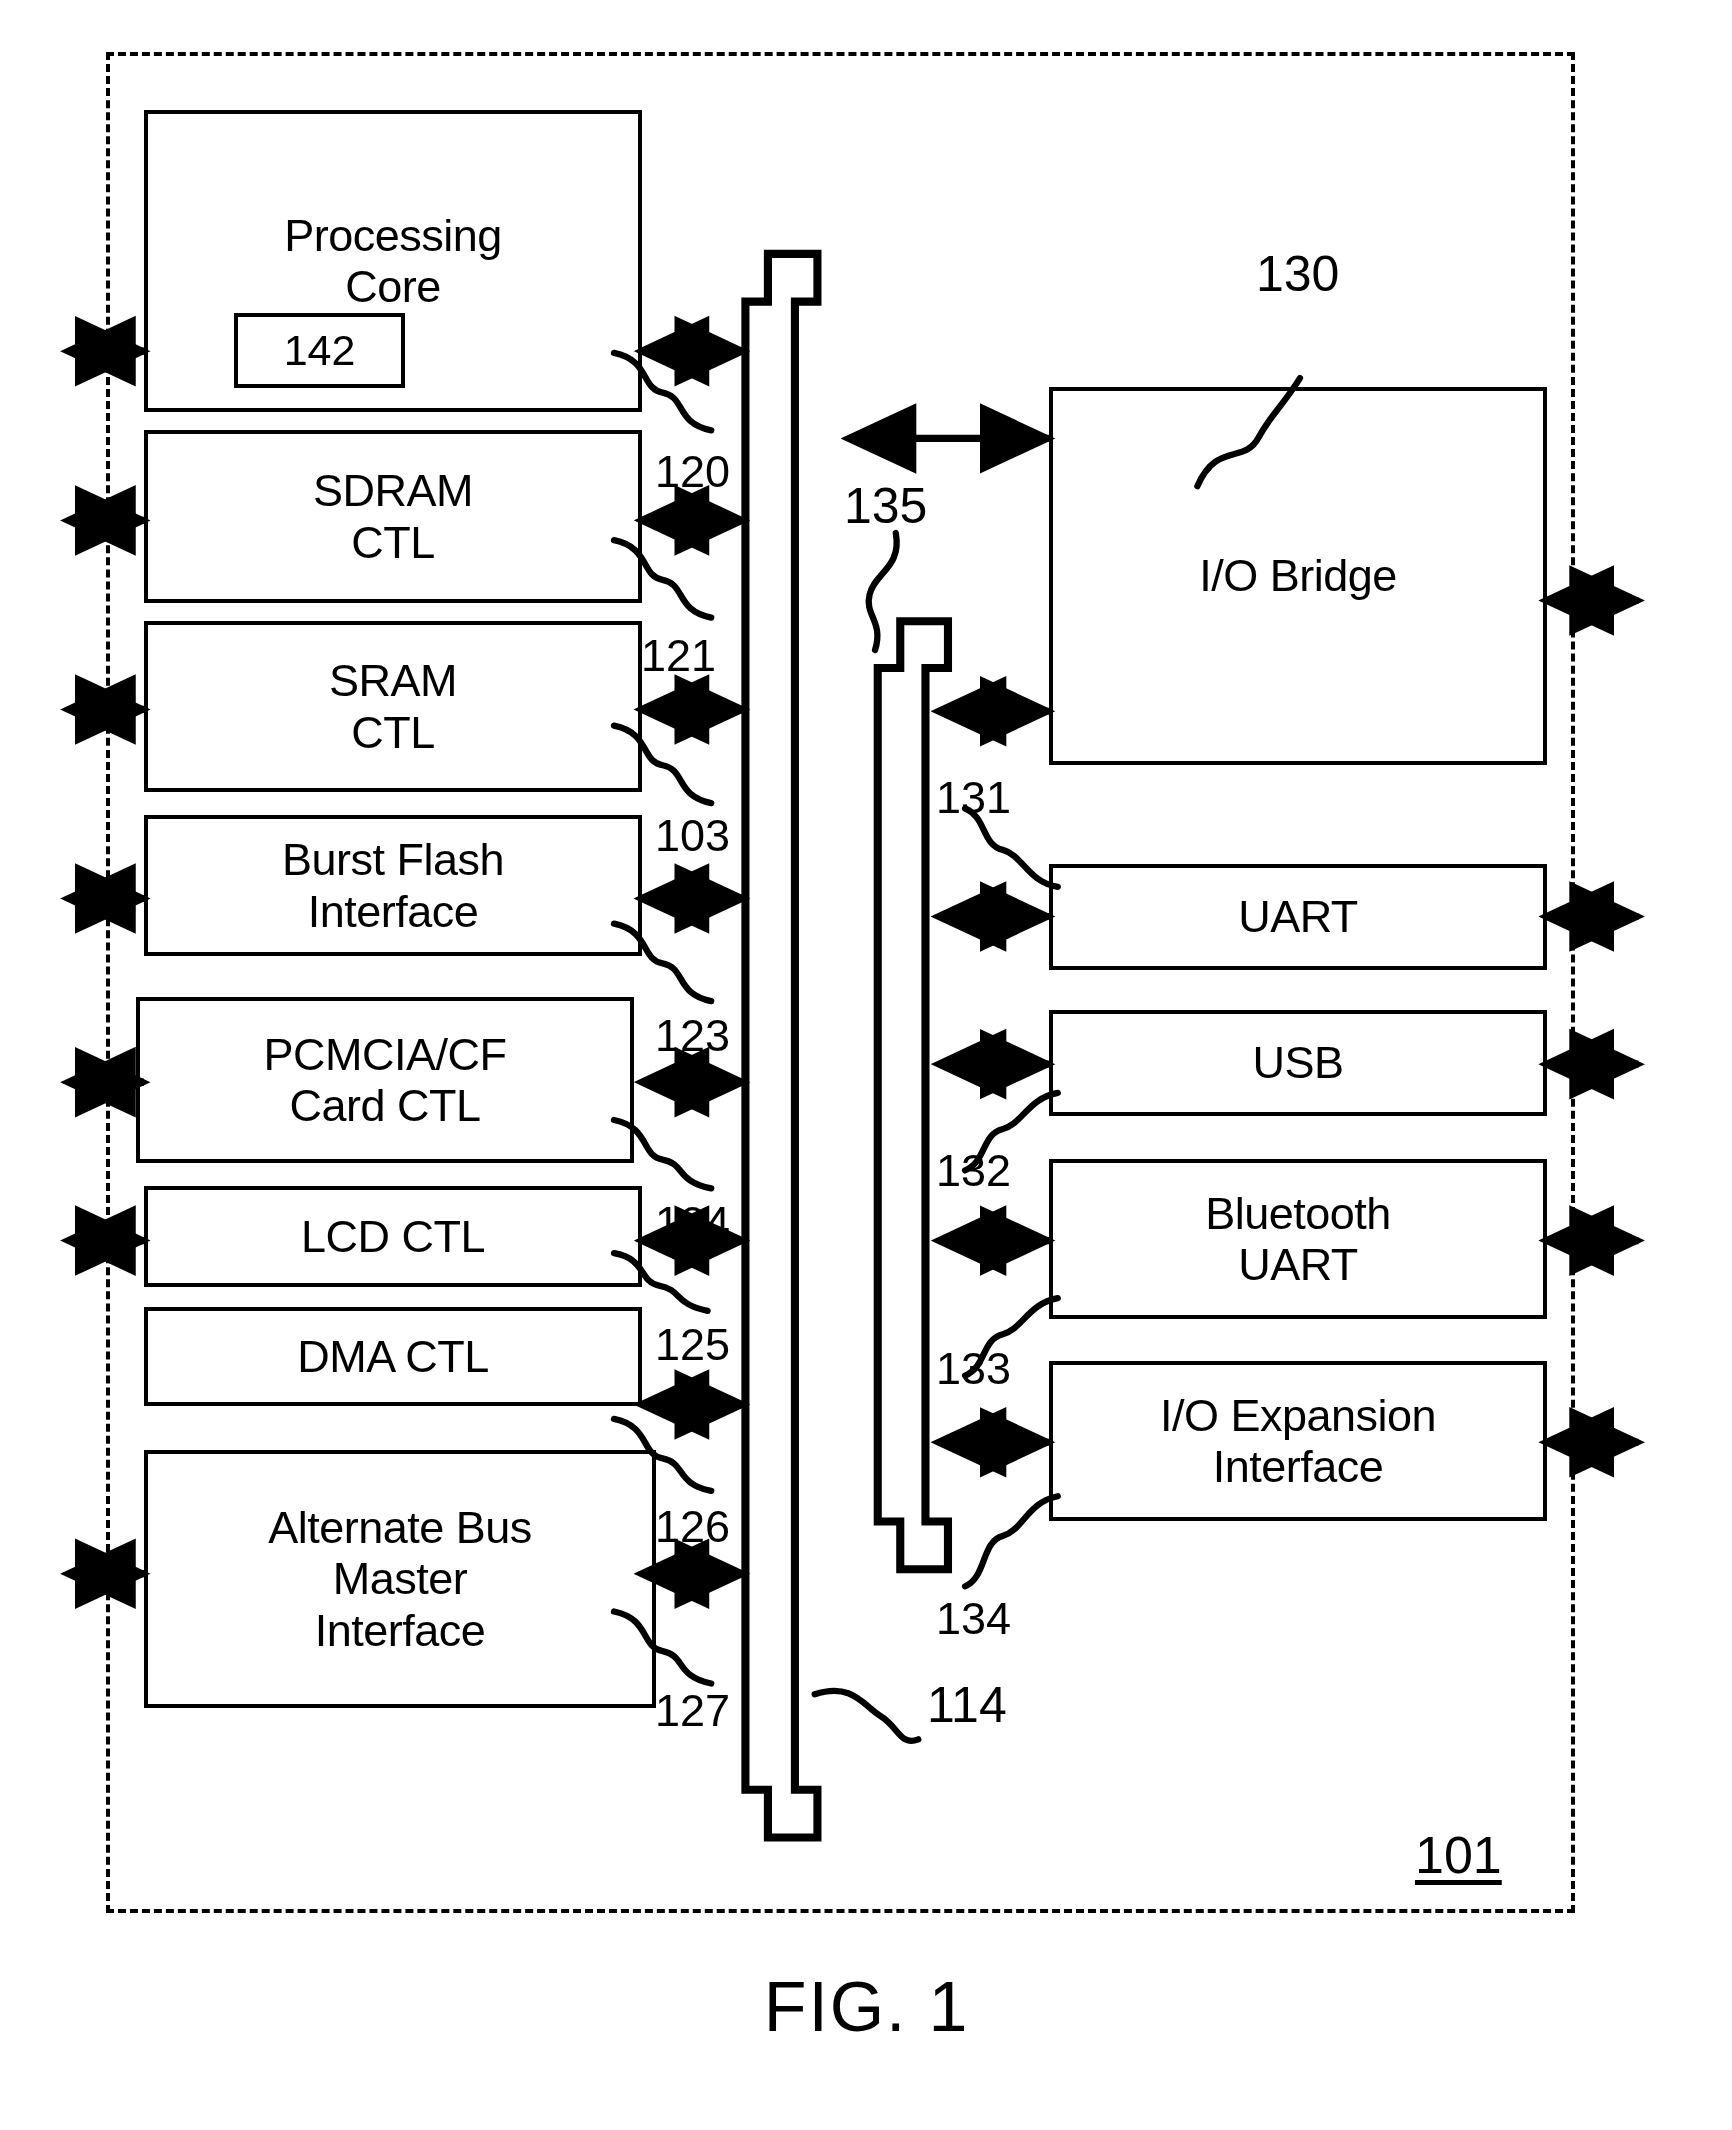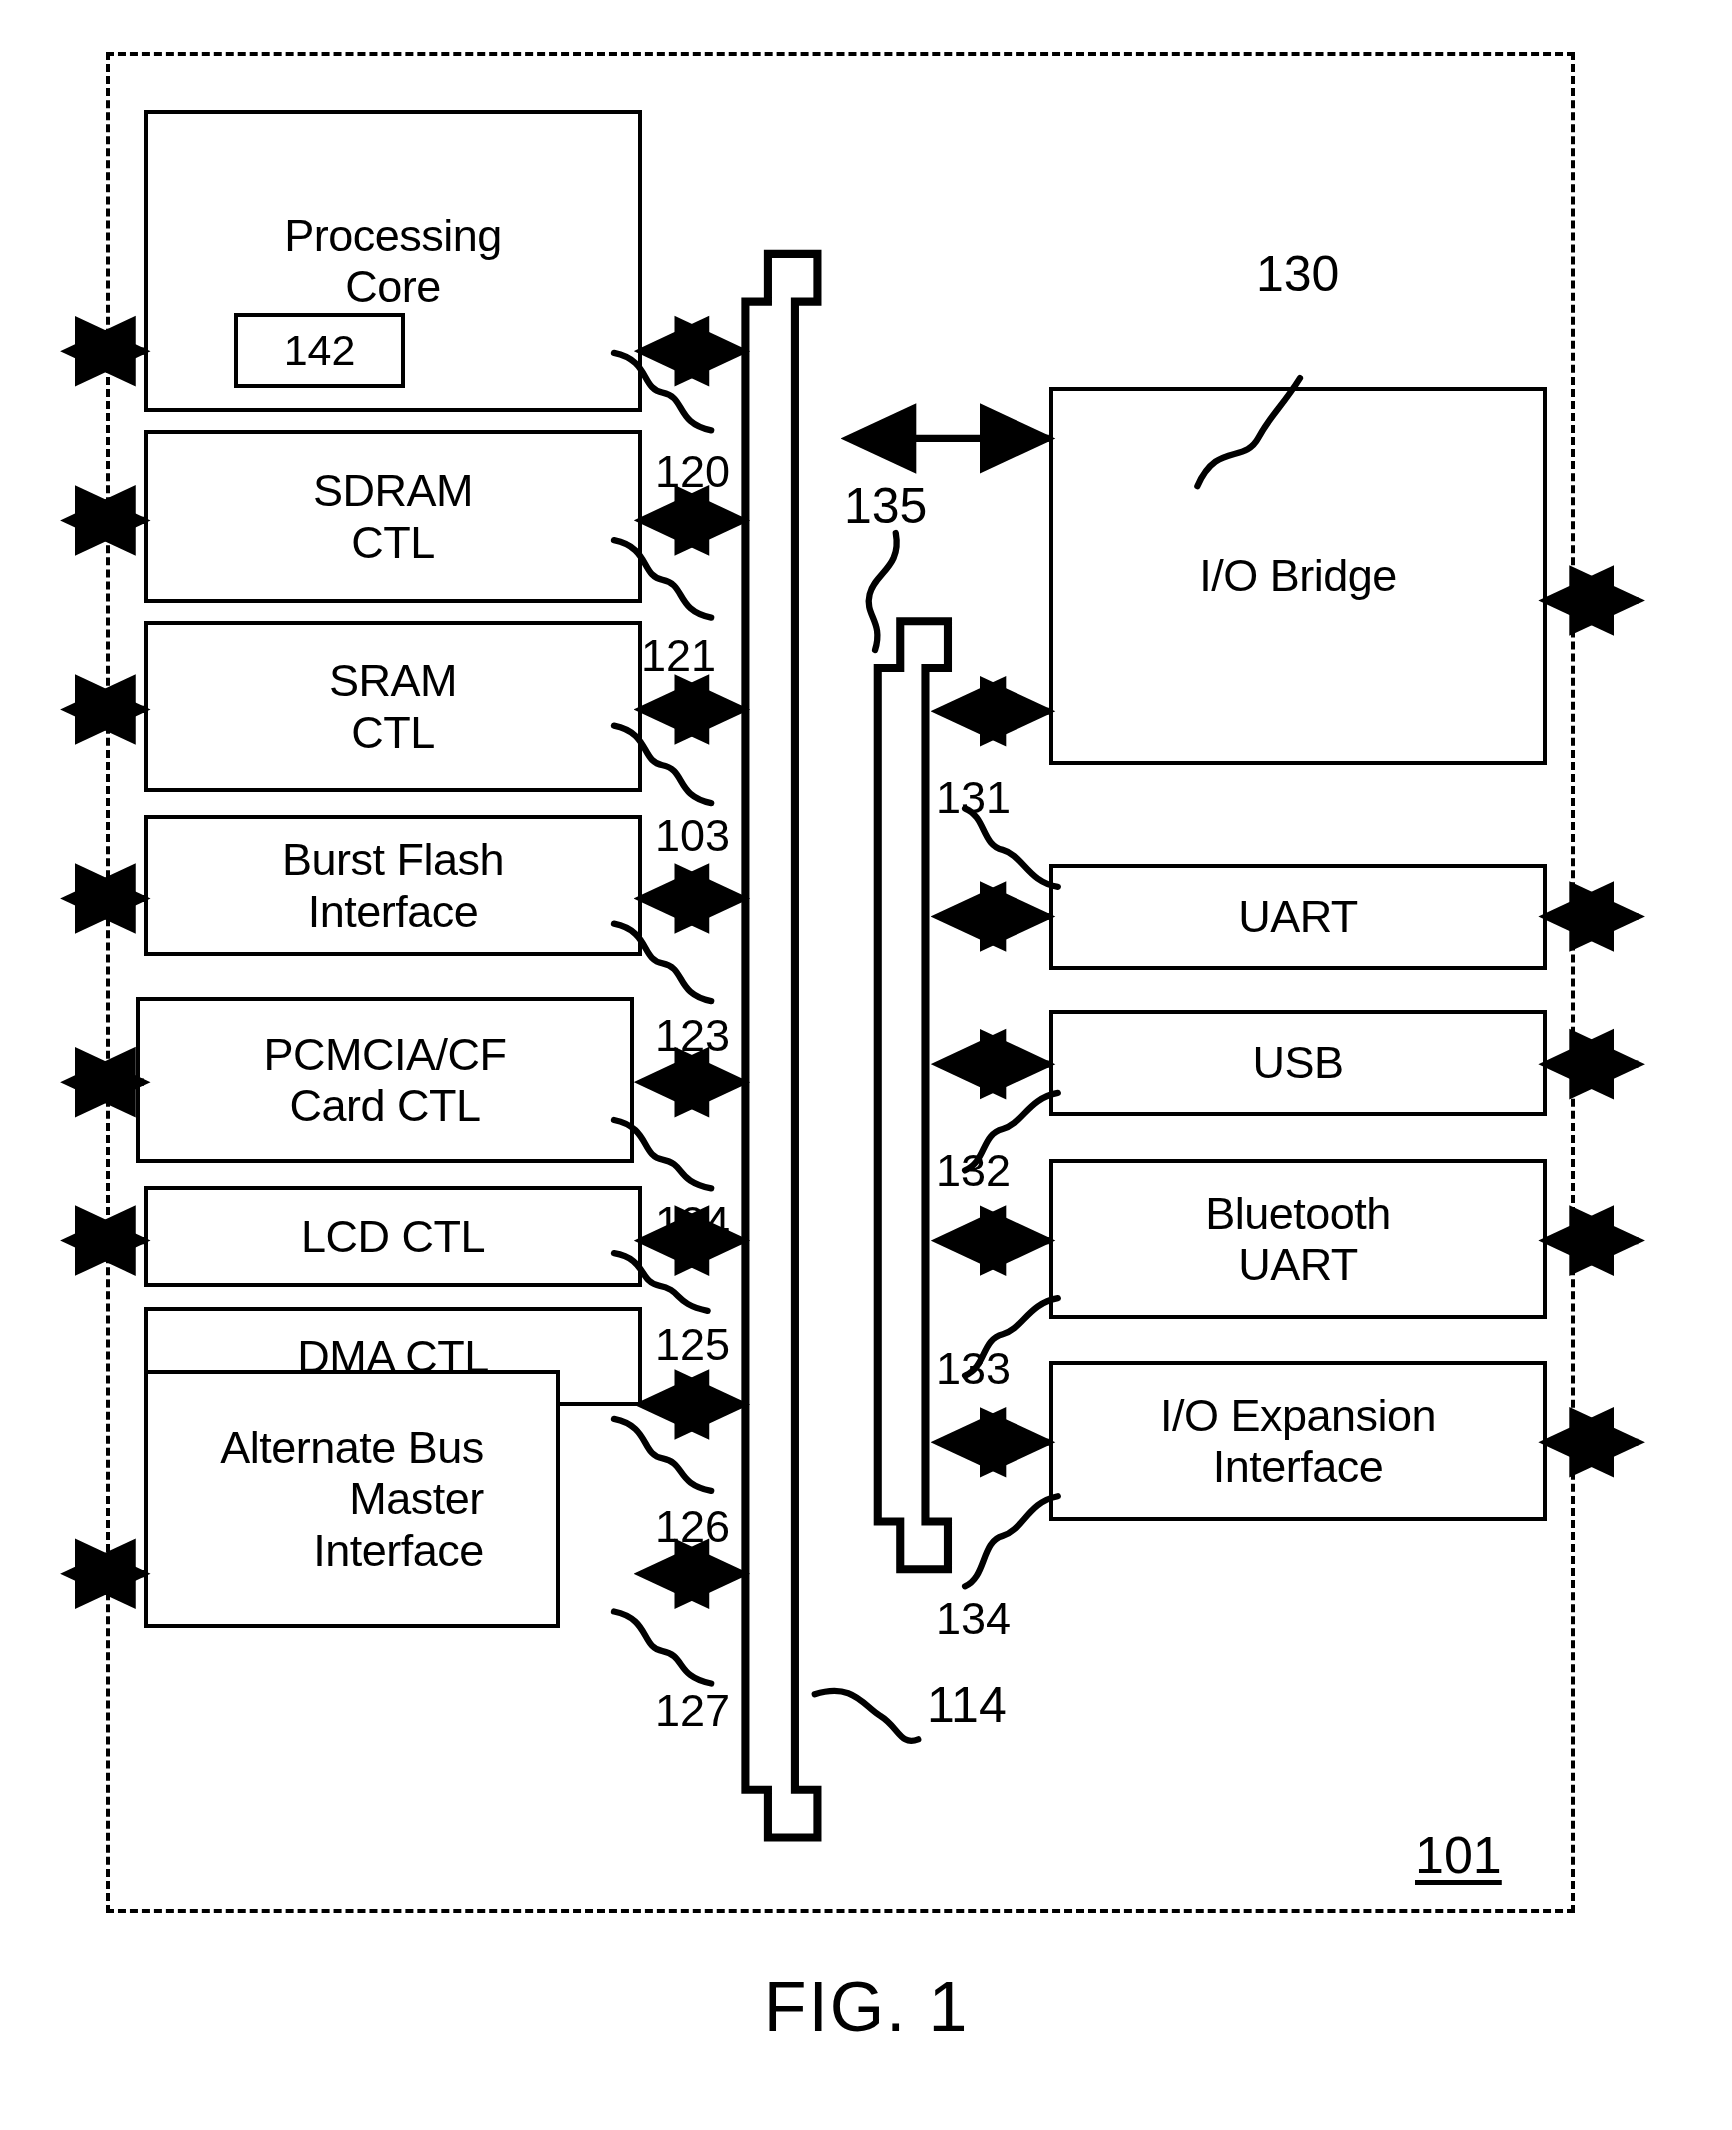--- a/index.html
+++ b/index.html
@@ -112,21 +112,21 @@
   </div>
 
   <div class="block" style="left:144px; top:1307px; width:498px; height:99px;">
     <span>DMA CTL</span>
   </div>
 
   <div class="block" style="left:144px; top:1186px; width:498px; height:101px;">
     <span>LCD CTL</span>
   </div>
 
-  <div class="block" style="left:144px; top:1370px; width:416px; height:258px;text-align:right;">
+  <div class="block" style="left:144px; top:1450px; width:512px; height:258px;">
     <span>Alternate Bus<br>Master<br>Interface</span>
   </div>
 
   <div class="block" style="left:1049px; top:387px; width:498px; height:378px;align-items:center;">
     <span>I/O Bridge</span>
   </div>
 
   <div class="block" style="left:1049px; top:864px; width:498px; height:106px;">
     <span>UART</span>
   </div>

